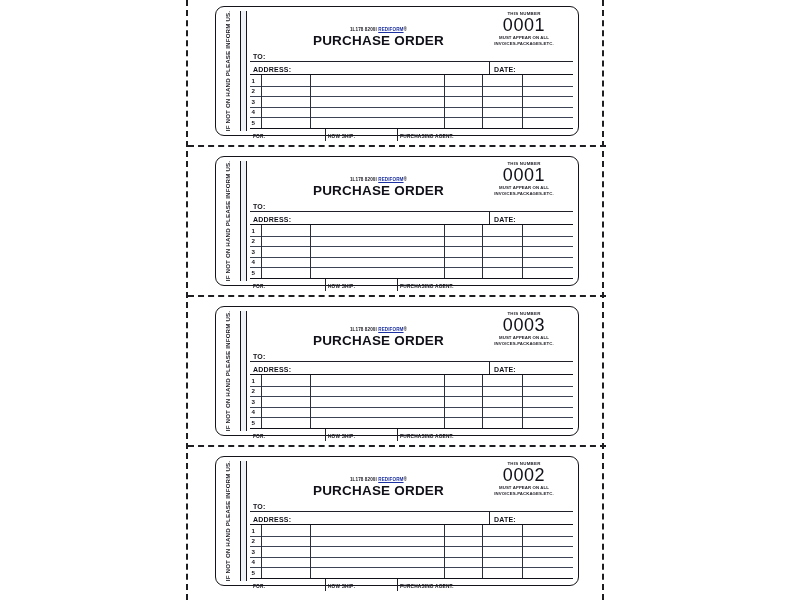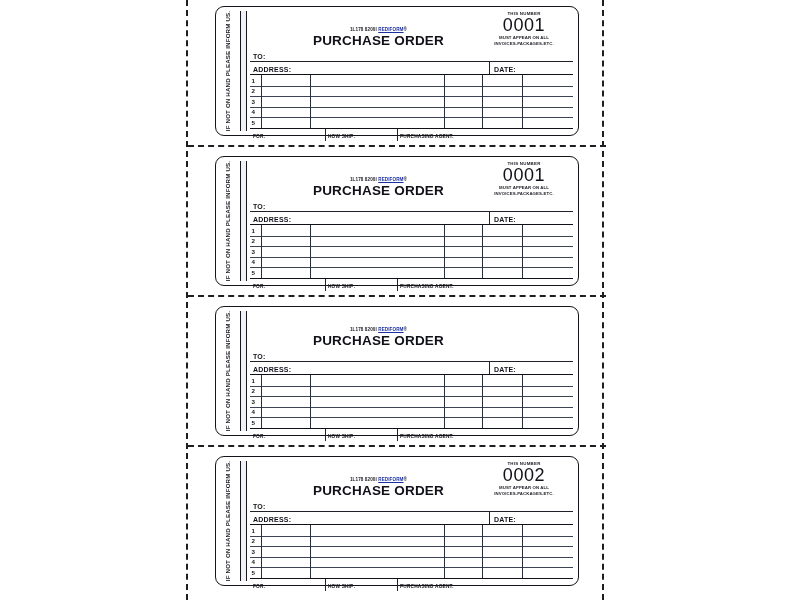--- a/index.html
+++ b/index.html
@@ -368,20 +368,25 @@
     <div class="slip sep" style="top: 300px;">
       <div class="form-card">
         <div class="notice-strip">
           <span class="notice-text">IF NOT ON HAND PLEASE INFORM US.</span>
         </div>
         <div class="perf"></div>
         <div class="body">
           <div class="header">
             <div class="title">PURCHASE ORDER</div>
             <div class="subtitle">1L178 8200l <span class="brand">REDIFORM</span>®</div>
+            <div class="numbox">
+              <div class="num-label">THIS NUMBER</div>
+              <div class="num-value">0003</div>
+              <div class="num-note">MUST APPEAR ON ALL<br>INVOICES-PACKAGES-ETC.</div>
+            </div>
           </div>
           <div class="to-row">
             <span class="fld-label">TO:</span>
           </div>
           <div class="addr-row">
             <span class="fld-label">ADDRESS:</span>
             <div class="date-cell">
               <span class="fld-label">DATE:</span>
             </div>
           </div>

